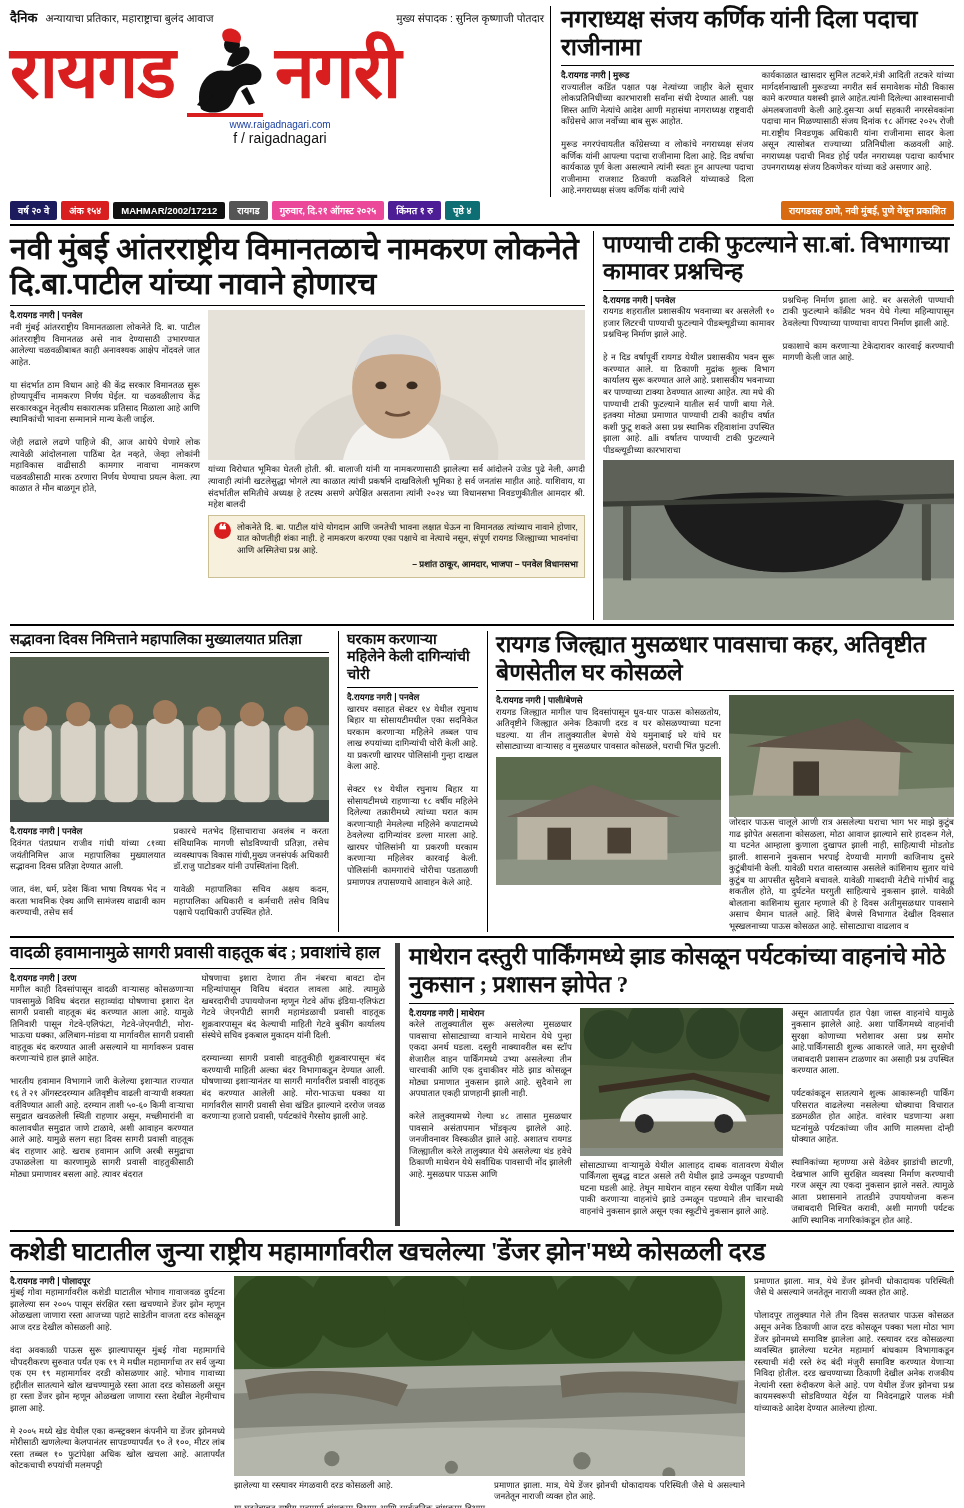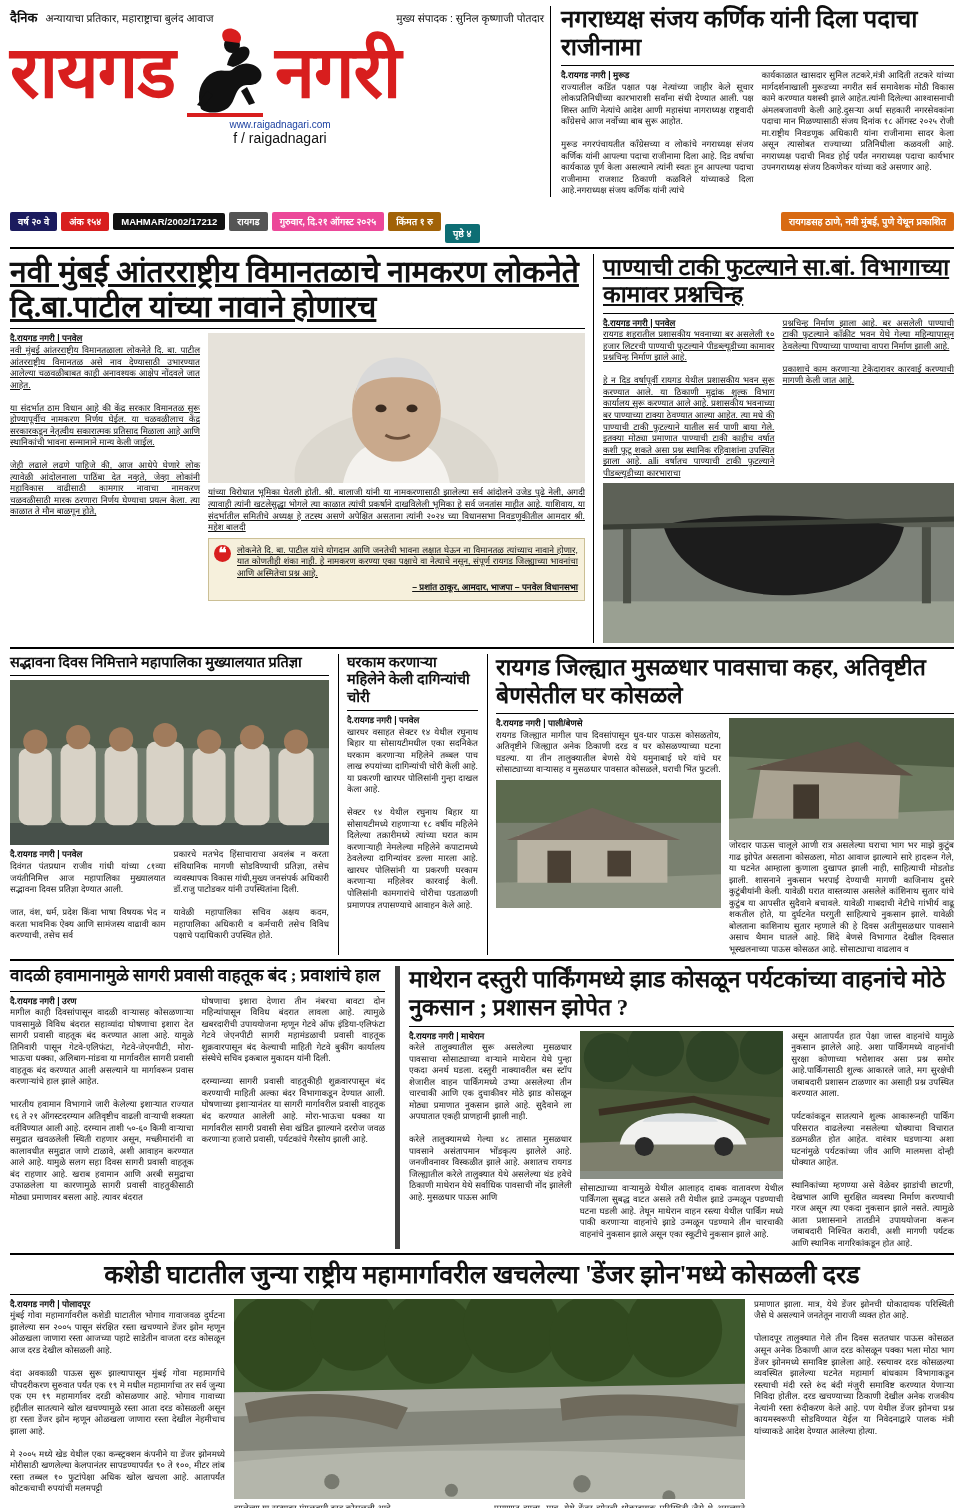--- a/index.html
+++ b/index.html
@@ -42,22 +42,22 @@
   .top-cols { display:flex; gap:8px; font-size:8.6px; line-height:1.32; text-align:justify; }
   .top-cols .c { flex:1; }
   .dateline { font-weight:bold; }
 
   
   .infobar { display:flex; align-items:center; gap:4px; margin-top:4px; font-size:9.5px; }
   .chip { padding:3px 8px; color:#fff; border-radius:2px; white-space:nowrap; font-weight:bold; }
   .chip.dark { background:#1b1b5e; }
   .chip.red { background:#d81e1e; }
   .chip.green { background:#ec4899; }
-  .chip.purple { background:#a16207; }
-  .chip.teal { background:#0d6e74;margin-top:23px; }
+  .chip.purple { background:#4c1d95; }
+  .chip.teal { background:#0d6e74; }
   .chip.orange { background:#d86a12; }
   .chip.black { background:#111; }
   .chip.grey { background:#555; }
   .spacer { flex:1; }
 
   hr.rule { border:0; border-top:2px solid #000; margin:4px 0 0 0; }
   hr.thin { border:0; border-top:1px solid #000; margin:4px 0; }
 
   
   .headline-xl {
@@ -93,21 +93,21 @@
   .quotebox {
     background:#f6f0dc; border:1px solid #cbbf95; padding:6px 6px 6px 28px;
     font-size:8.6px; line-height:1.35; position:relative; text-align:justify;
   }
   .quotebox .qmark {
     position:absolute; left:5px; top:6px; width:17px; height:17px; border-radius:50%;
     background:#d81e1e; color:#fff; font-family:"Liberation Serif",serif; font-weight:bold;
     font-size:15px; line-height:17px; text-align:center;
   }
   .quotebox .attr { text-align:right; display:block; margin-top:3px; }
-  .center { text-align:center; }
+  .center { }
   .b { font-weight:bold; }
 </style>
 </head>
 <body>
 
 <div class="page">
 
   <div class="masthead">
     <div class="mast-left">
       <div class="mast-tagline">
@@ -159,21 +159,21 @@
     <span class="chip black">MAHMAR/2002/17212</span>
     <span class="chip grey">रायगड</span>
     <span class="chip green">गुरुवार, दि.२१ ऑगस्ट २०२५</span>
     <span class="chip purple">किंमत १ रु</span>
     <span class="chip teal">पृष्ठे ४</span>
     <span class="spacer"></span>
     <span class="chip orange">रायगडसह ठाणे, नवी मुंबई, पुणे येथून प्रकाशित</span>
   </div>
   <hr class="rule">
 
-  <div class="cols2 section" style="text-decoration:underline;">
+  <div class="cols2 section" style="">
 
     <div style="width:575px;">
       <div class="headline-xl">नवी मुंबई आंतरराष्ट्रीय विमानतळाचे नामकरण लोकनेते दि.बा.पाटील यांच्या नावाने होणारच</div>
       <hr class="thin">
       <div class="cols2">
         <div class="col" style="max-width:190px;">
           <div class="body b">दै.रायगड नगरी | पनवेल</div>
           <div class="body" style="white-space:pre-line">नवी मुंबई आंतरराष्ट्रीय विमानतळाला लोकनेते दि. बा. पाटील आंतरराष्ट्रीय विमानतळ असे नाव देण्यासाठी उभारण्यात आलेल्या चळवळीबाबत काही अनावश्यक आक्षेप नोंदवले जात आहेत.
 
 या संदर्भात ठाम विधान आहे की केंद्र सरकार विमानतळ सुरू होण्यापूर्वीच नामकरण निर्णय घेईल. या चळवळीलाच केंद्र सरकारकडून नेतृत्वीय सकारात्मक प्रतिसाद मिळाला आहे आणि स्थानिकांची भावना सन्मानाने मान्य केली जाईल.

